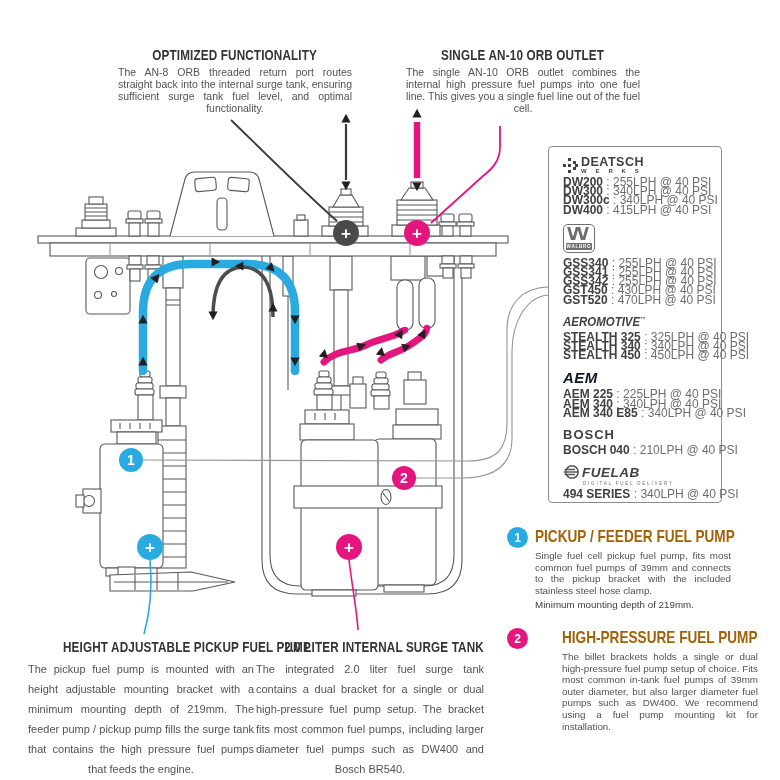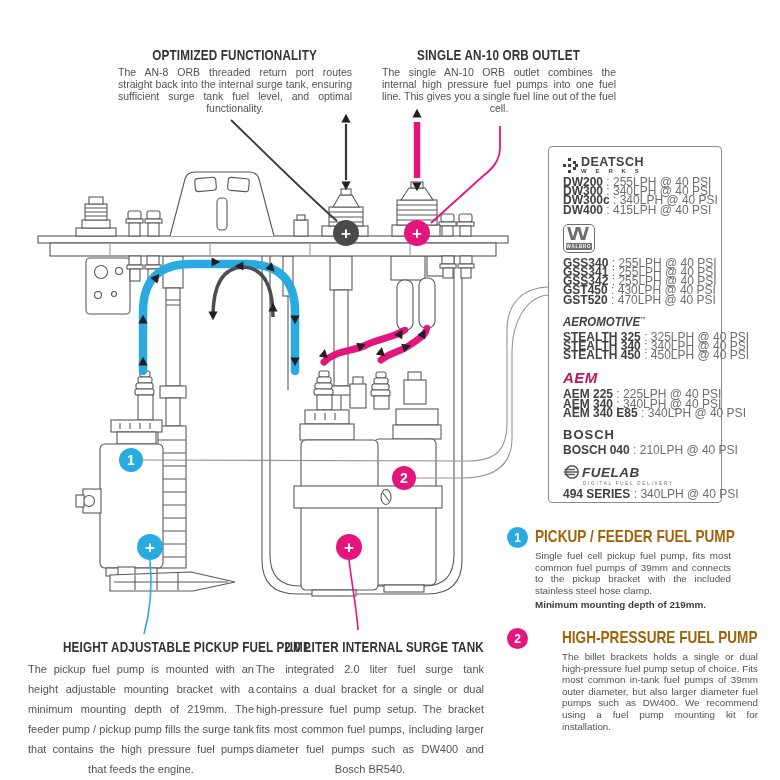--- a/index.html
+++ b/index.html
@@ -12,21 +12,21 @@
               white-space:nowrap;text-align:center;}
   .callout h3 span{display:inline-block;transform:scaleX(.78);transform-origin:center;
                    letter-spacing:.2px;}
   .callout p{margin:4px 0 0;font-size:10.5px;line-height:11.9px;
              text-align:justify;text-align-last:center;color:#515254;}
   .callout.big p{font-size:11px;line-height:20px;}
   
   .rcall h4{margin:0;font-size:17px;font-weight:bold;color:#a16207;white-space:nowrap;}
   .rcall h4 span{display:inline-block;transform:scaleX(.8);transform-origin:left center;}
   .rcall p{margin:3px 0 0;font-size:9.8px;line-height:11.6px;text-align:justify;color:#515254;}
-  .rcall .note{font-weight:bold;color:#3c3d3f;}
+  .rcall .note{font-weight:normal;color:#3c3d3f;}
   .badge{position:absolute;width:21px;height:21px;border-radius:50%;color:#fff;
          font-size:12px;font-weight:bold;display:flex;align-items:center;justify-content:center;}
   
   .panel{position:absolute;left:548px;top:146px;width:174px;height:357px;
          border:1.3px solid #8a8c8e;border-radius:4px;box-sizing:border-box;
          padding:9px 12px 6px 14px;}
   .brand{margin-bottom:9px;}
   .prow{font-size:12px;line-height:9.2px;color:#6d6e71;white-space:nowrap;}
   .prow b{color:#414042;}
   .logo-dw{display:flex;align-items:center;gap:3px;margin-bottom:4px;}
@@ -37,21 +37,21 @@
   .walbro .bars{position:absolute;top:2px;left:5px;display:flex;gap:2px;}
   .walbro .bars i{display:block;width:3px;height:13px;background:#6d6e71;}
   .walbro .bars i:nth-child(odd){transform:skewX(16deg);}
   .walbro .bars i:nth-child(even){transform:skewX(-16deg);}
   .walbro .wtag{position:absolute;left:2px;right:2px;bottom:2px;height:7px;background:#6d6e71;
           border-radius:1px;color:#fff;font-size:4.5px;letter-spacing:.8px;font-weight:bold;
           display:flex;align-items:center;justify-content:center;}
   .logo-aero{font-size:13.5px;font-weight:bold;font-style:italic;color:#414042;
              transform:scaleX(.85);transform-origin:left;white-space:nowrap;margin-bottom:4px;}
   .logo-aero sup{font-size:6px;}
-  .logo-aem{font-size:15px;font-weight:bold;font-style:italic;color:#be185d;
+  .logo-aem{font-size:15px;font-weight:bold;font-style:italic;color:#0f172a;
             letter-spacing:.5px;margin-bottom:4px;}
   .logo-bosch{font-size:13px;font-weight:bold;color:#414042;letter-spacing:1px;margin-bottom:4px;}
   .logo-fuelab{display:flex;align-items:center;gap:3px;margin-bottom:1px;}
   .logo-fuelab .fl{font-size:13.5px;font-weight:bold;font-style:italic;color:#414042;letter-spacing:.5px;}
   .fl-sub{font-size:4.5px;letter-spacing:1.8px;color:#6d6e71;margin:0 0 4px 20px;}
 </style>
 </head>
 <body>
 
 <div class="stage">
@@ -301,21 +301,21 @@
     <circle cx="349" cy="547" r="13" fill="#E5157E"></circle>
     <text x="349" y="553" text-anchor="middle" font-size="17" font-weight="bold" fill="#fff">+</text>
   </g>
 </svg>
 
 <div class="abs callout" style="left:118px;top:46px;width:234px">
   <h3><span>OPTIMIZED FUNCTIONALITY</span></h3>
   <p>The AN-8 ORB threaded return port routes straight back into the internal surge tank, ensuring sufficient surge tank fuel level, and optimal functionality.</p>
 </div>
 
-<div class="abs callout" style="left:382px;top:46px;width:234px">
+<div class="abs callout" style="left:406px;top:46px;width:234px">
   <h3><span>SINGLE AN-10 ORB OUTLET</span></h3>
   <p>The single AN-10 ORB outlet combines the internal high pressure fuel pumps into one fuel line. This gives you a single fuel line out of the fuel cell.</p>
 </div>
 
 <div class="abs callout big" style="left:28px;top:638px;width:226px">
   <h3><span>HEIGHT ADJUSTABLE PICKUP FUEL PUMP</span></h3>
   <p>The pickup fuel pump is mounted with an height adjustable mounting bracket with a minimum mounting depth of 219mm. The feeder pump / pickup pump fills the surge tank that contains the high pressure fuel pumps that feeds the engine.</p>
 </div>
 
 <div class="abs callout big" style="left:256px;top:638px;width:228px">

